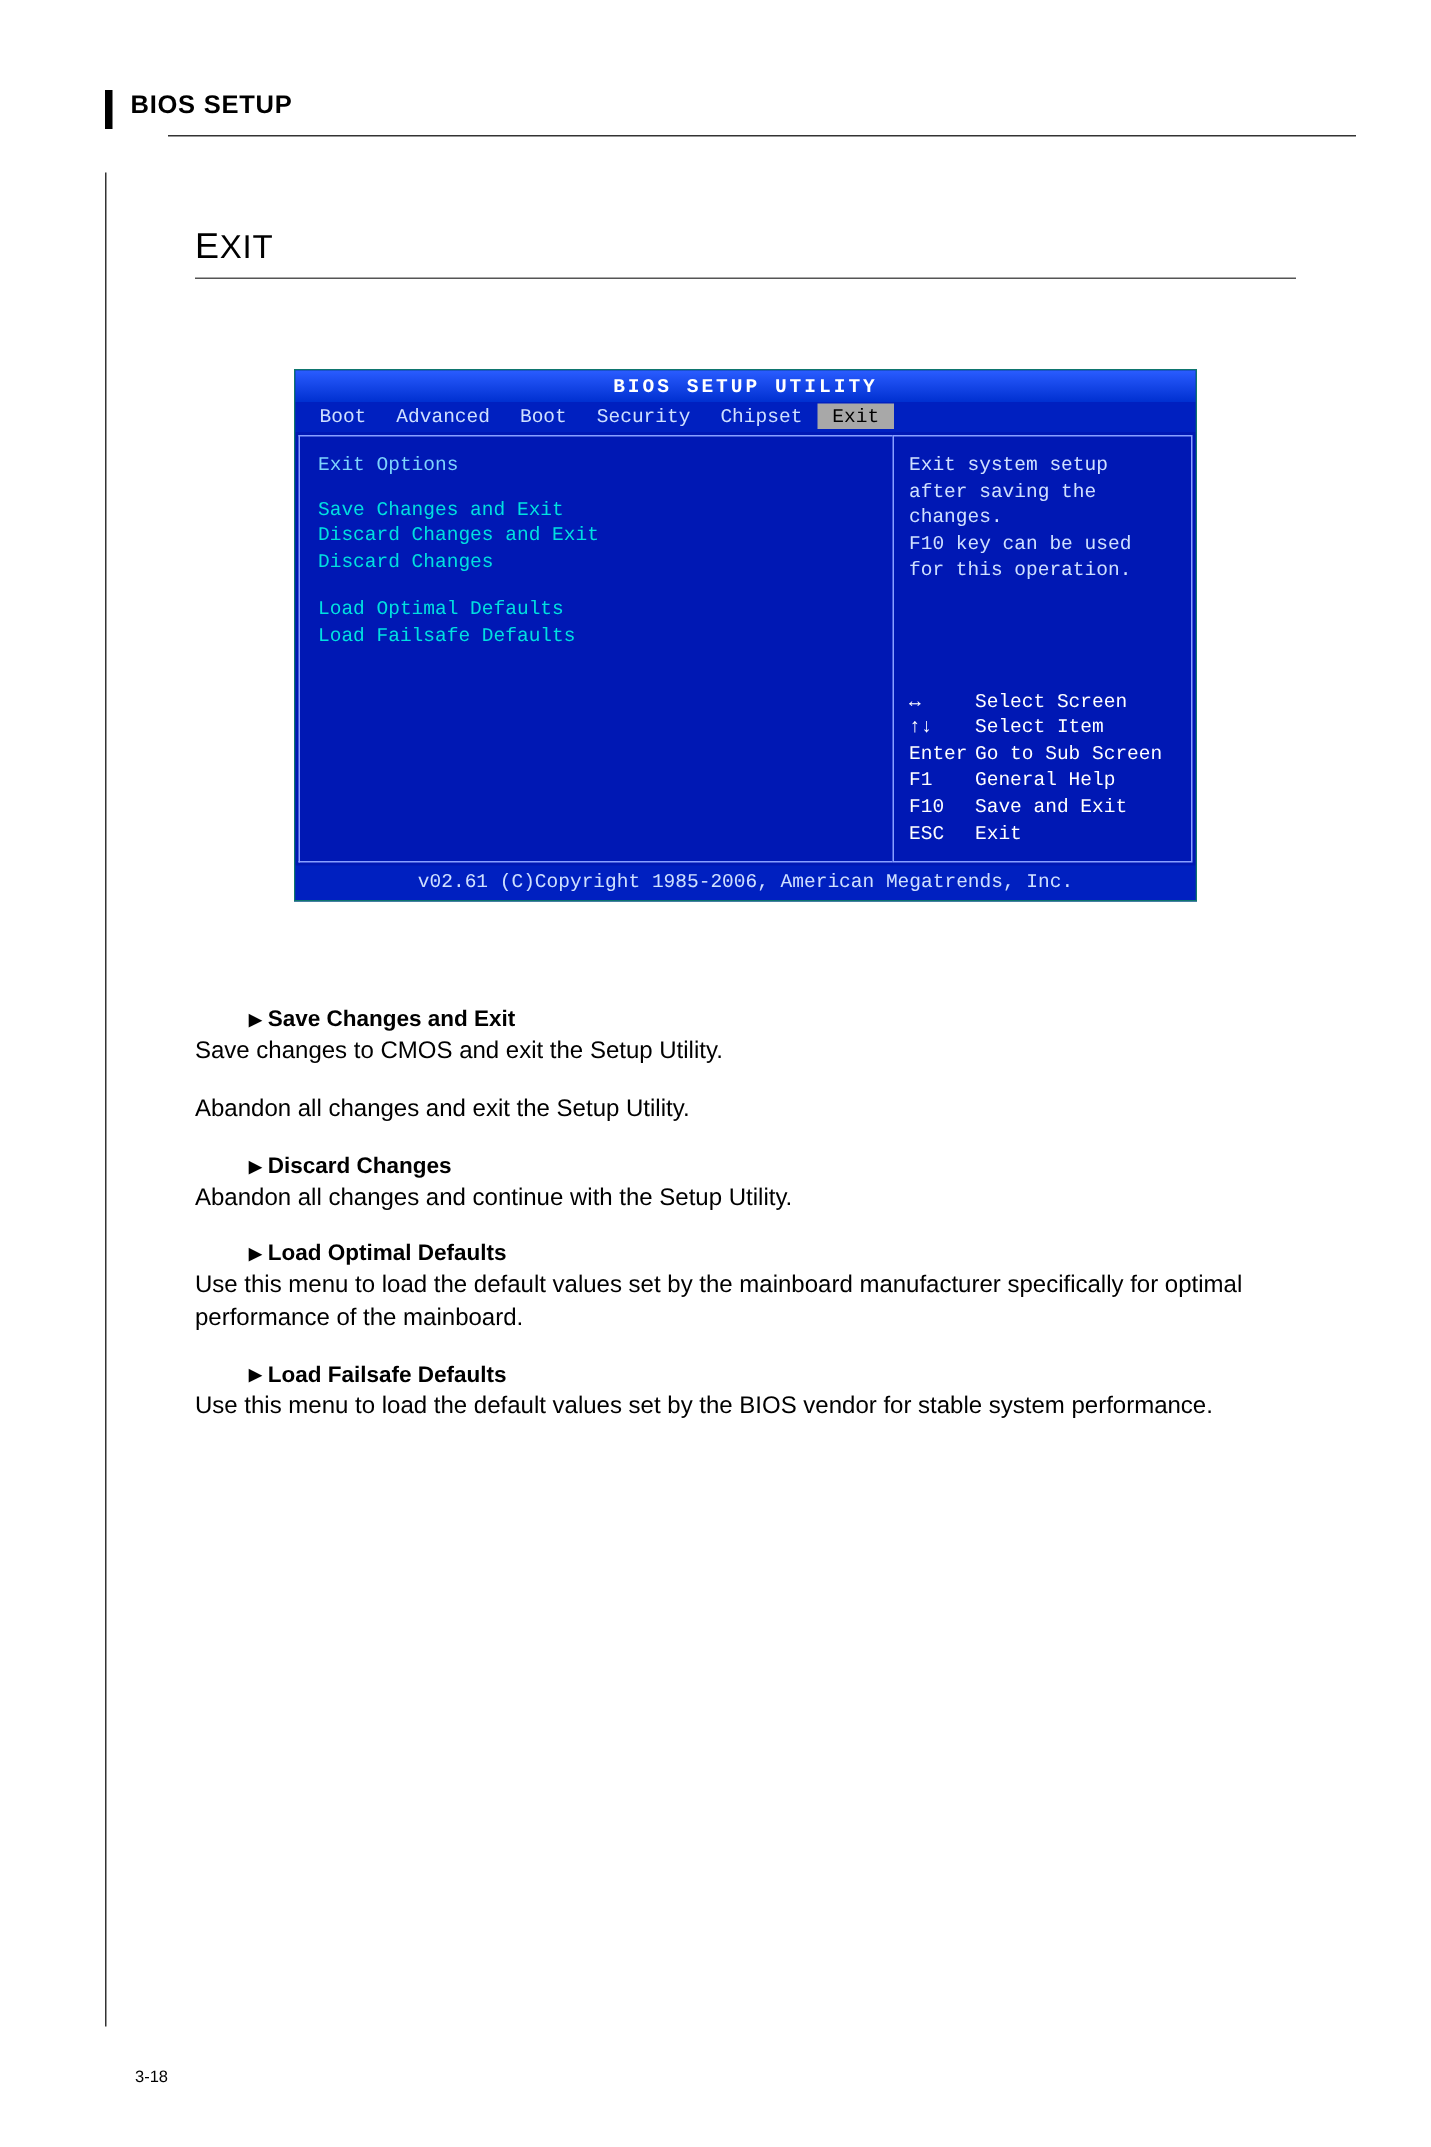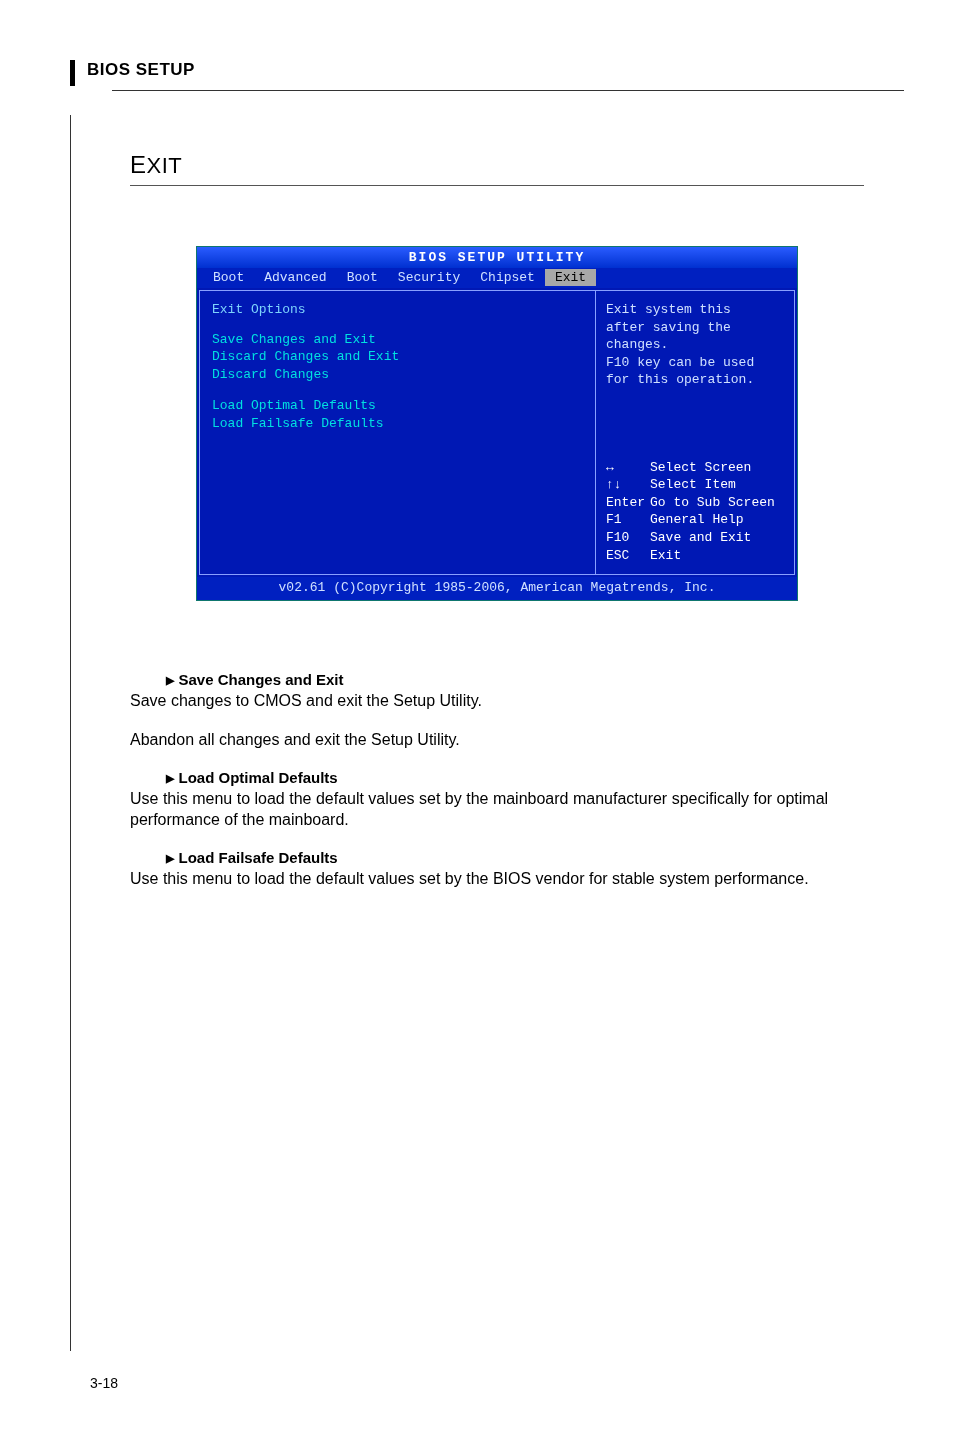--- a/index.html
+++ b/index.html
@@ -145,21 +145,21 @@
   .entry .ed {
     font-size: 16px;
     margin-top: 2px;
     line-height: 1.35;
   }
 
   .pagenum {
     position: absolute;
     left: 90px;
     bottom: 40px;
-    font-size: 14px;
+    font-size: 11px;
   }
 </style>
 </head>
 <body>
 
 <div class="page">
   <div class="header-row">
     <div class="header-mark"></div>
     <div class="header-text">BIOS SETUP</div>
   </div>
@@ -187,21 +187,21 @@
           <div class="item">Save Changes and Exit</div>
           <div class="item">Discard Changes and Exit</div>
           <div class="item">Discard Changes</div>
           <div class="group2">
             <div class="item2">Load Optimal Defaults</div>
             <div class="item2">Load Failsafe Defaults</div>
           </div>
         </div>
         <div class="bios-right">
           <div class="bios-help-top">
-            <div>Exit system this</div>
+            <div>Exit system setup</div>
             <div>after saving the</div>
             <div>changes.</div>
             <div></div>
             <div>F10 key can be used</div>
             <div>for this operation.</div>
           </div>
           <div class="bios-keys">
             <div><span class="k">↔</span><span class="t">Select Screen</span></div>
             <div><span class="k">↑↓</span><span class="t">Select Item</span></div>
             <div><span class="k">Enter</span><span class="t">Go to Sub Screen</span></div>
@@ -216,20 +216,24 @@
 
     <div class="entries">
       <div class="entry">
         <div class="et"><span class="tri">▶</span><span>Save Changes and Exit</span></div>
         <div class="ed">Save changes to CMOS and exit the Setup Utility.</div>
       </div>
       <div class="entry">
         <div class="ed">Abandon all changes and exit the Setup Utility.</div>
       </div>
       <div class="entry">
+        <div class="et"><span class="tri">▶</span><span>Discard Changes</span></div>
+        <div class="ed">Abandon all changes and continue with the Setup Utility.</div>
+      </div>
+      <div class="entry">
         <div class="et"><span class="tri">▶</span><span>Load Optimal Defaults</span></div>
         <div class="ed">Use this menu to load the default values set by the mainboard manufacturer specifically for optimal performance of the mainboard.</div>
       </div>
       <div class="entry">
         <div class="et"><span class="tri">▶</span><span>Load Failsafe Defaults</span></div>
         <div class="ed">Use this menu to load the default values set by the BIOS vendor for stable system performance.</div>
       </div>
     </div>
   </div>
 

